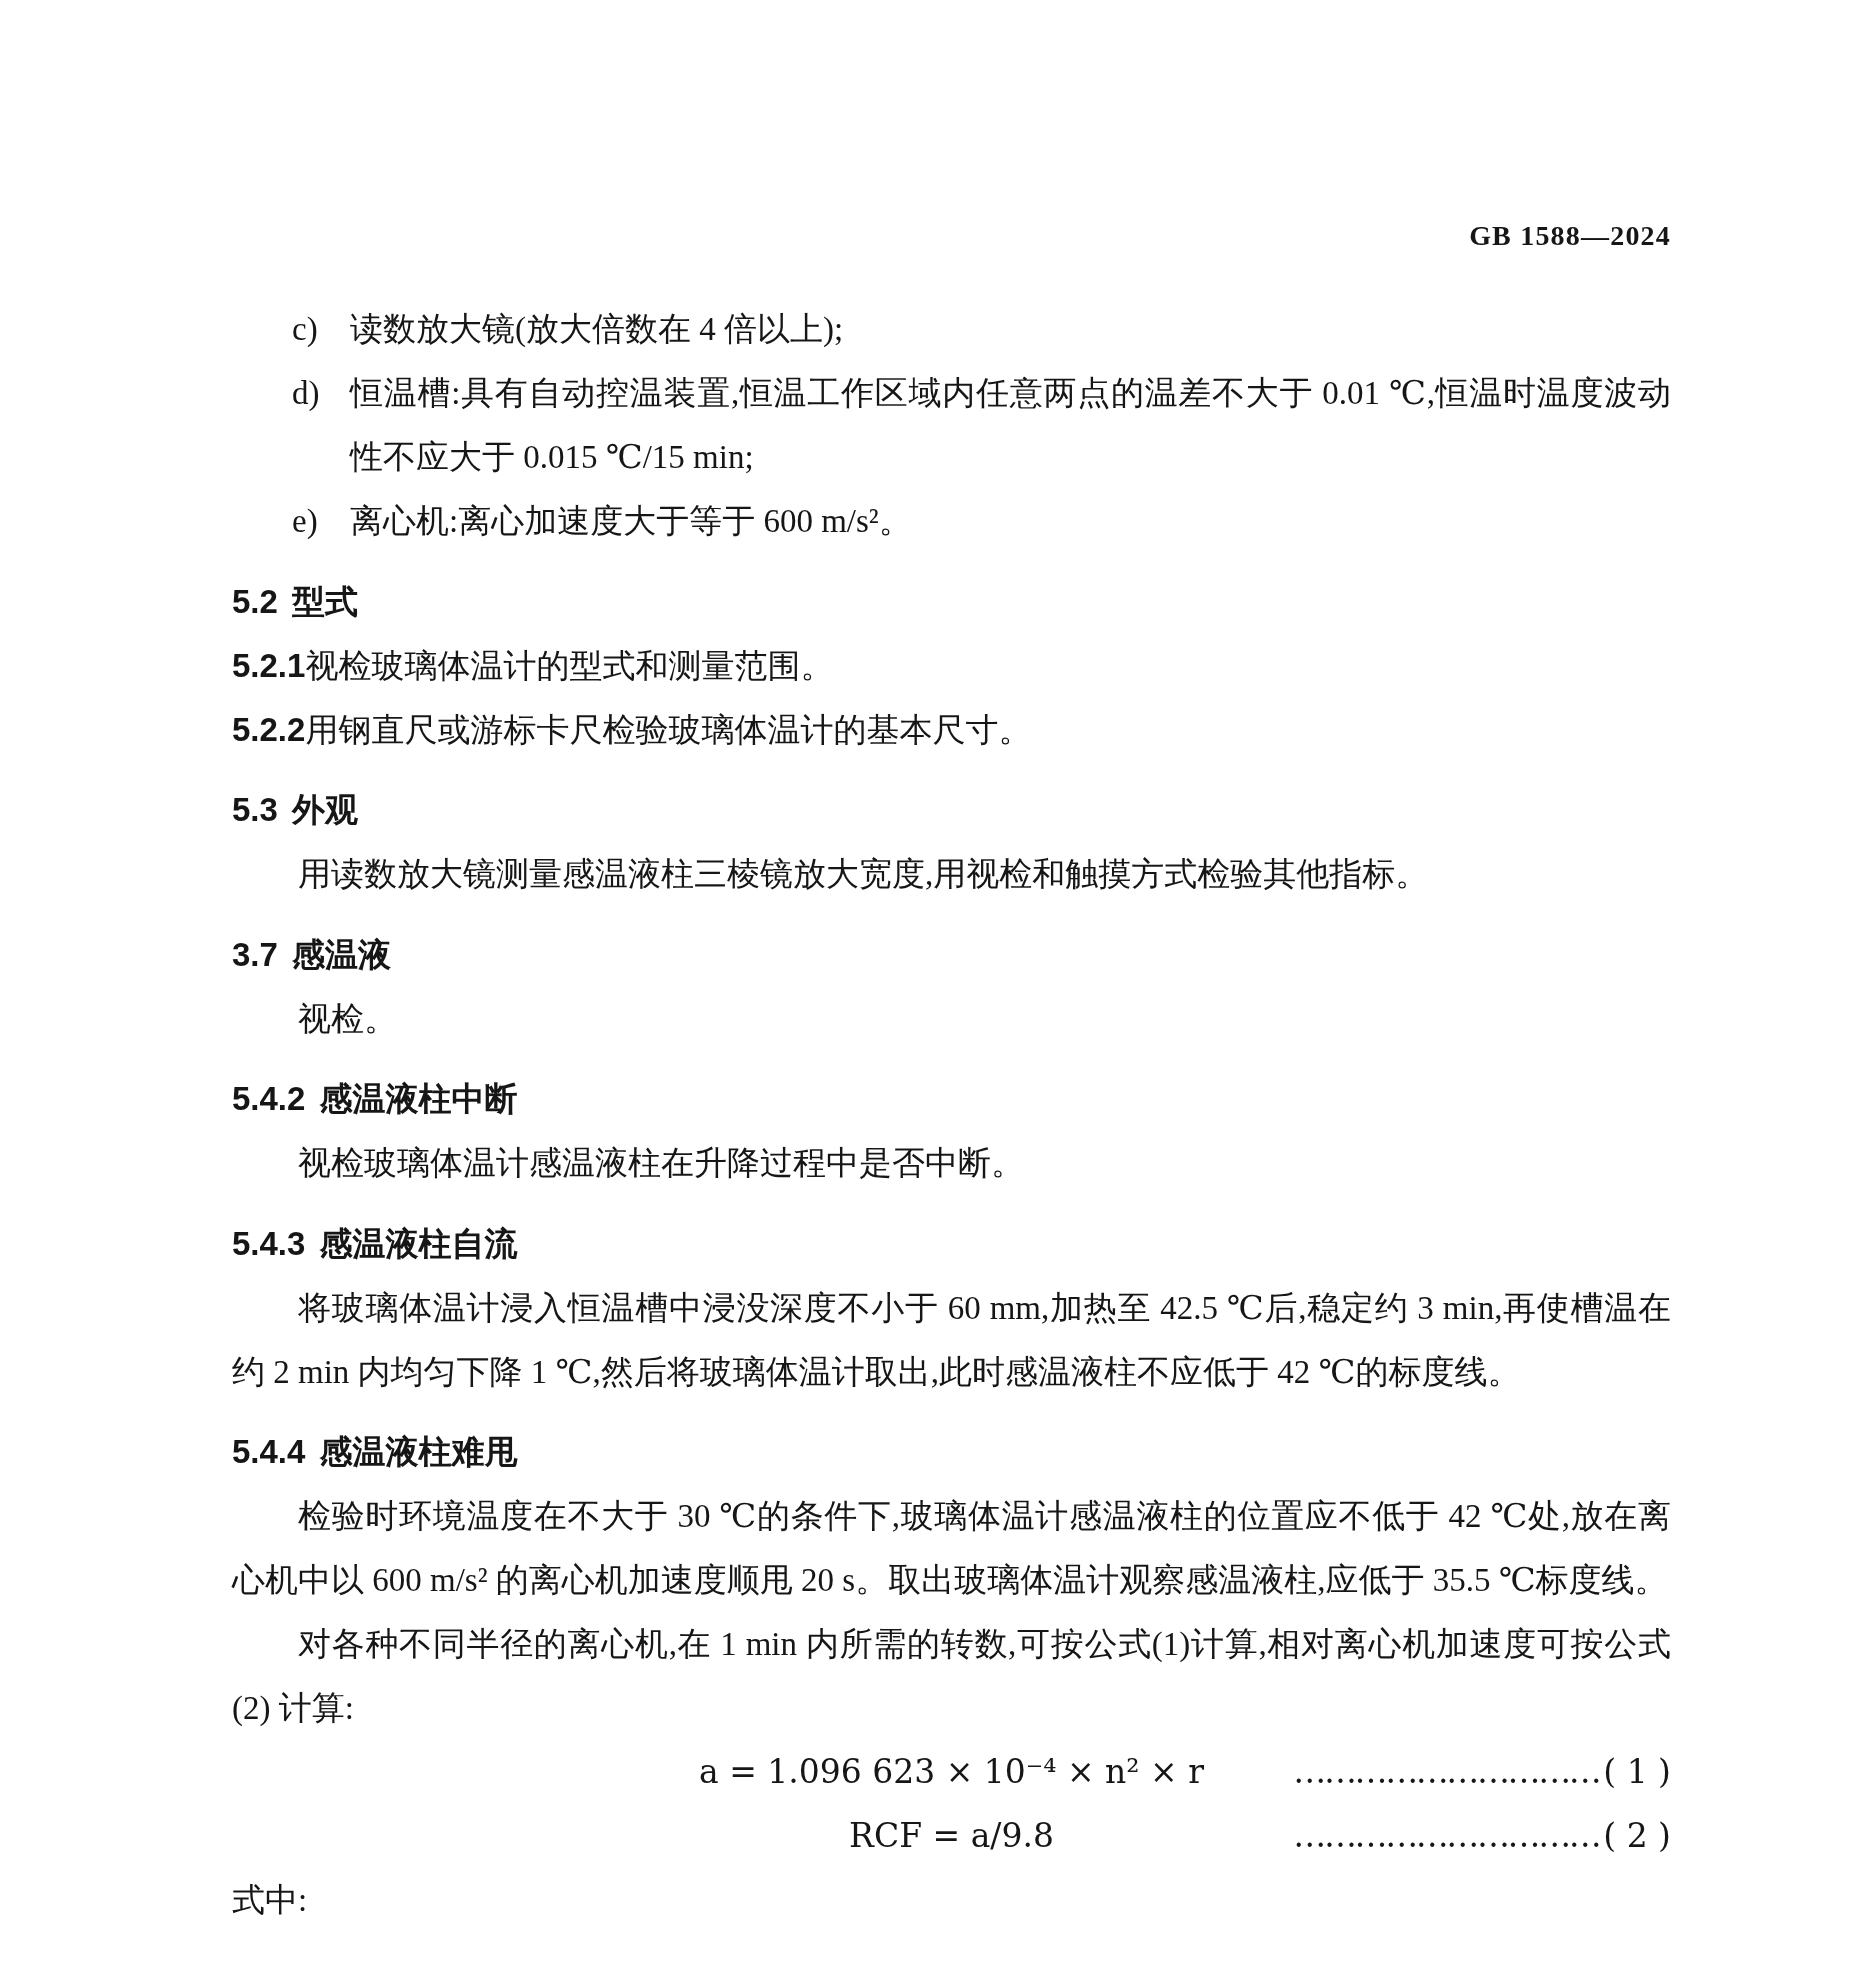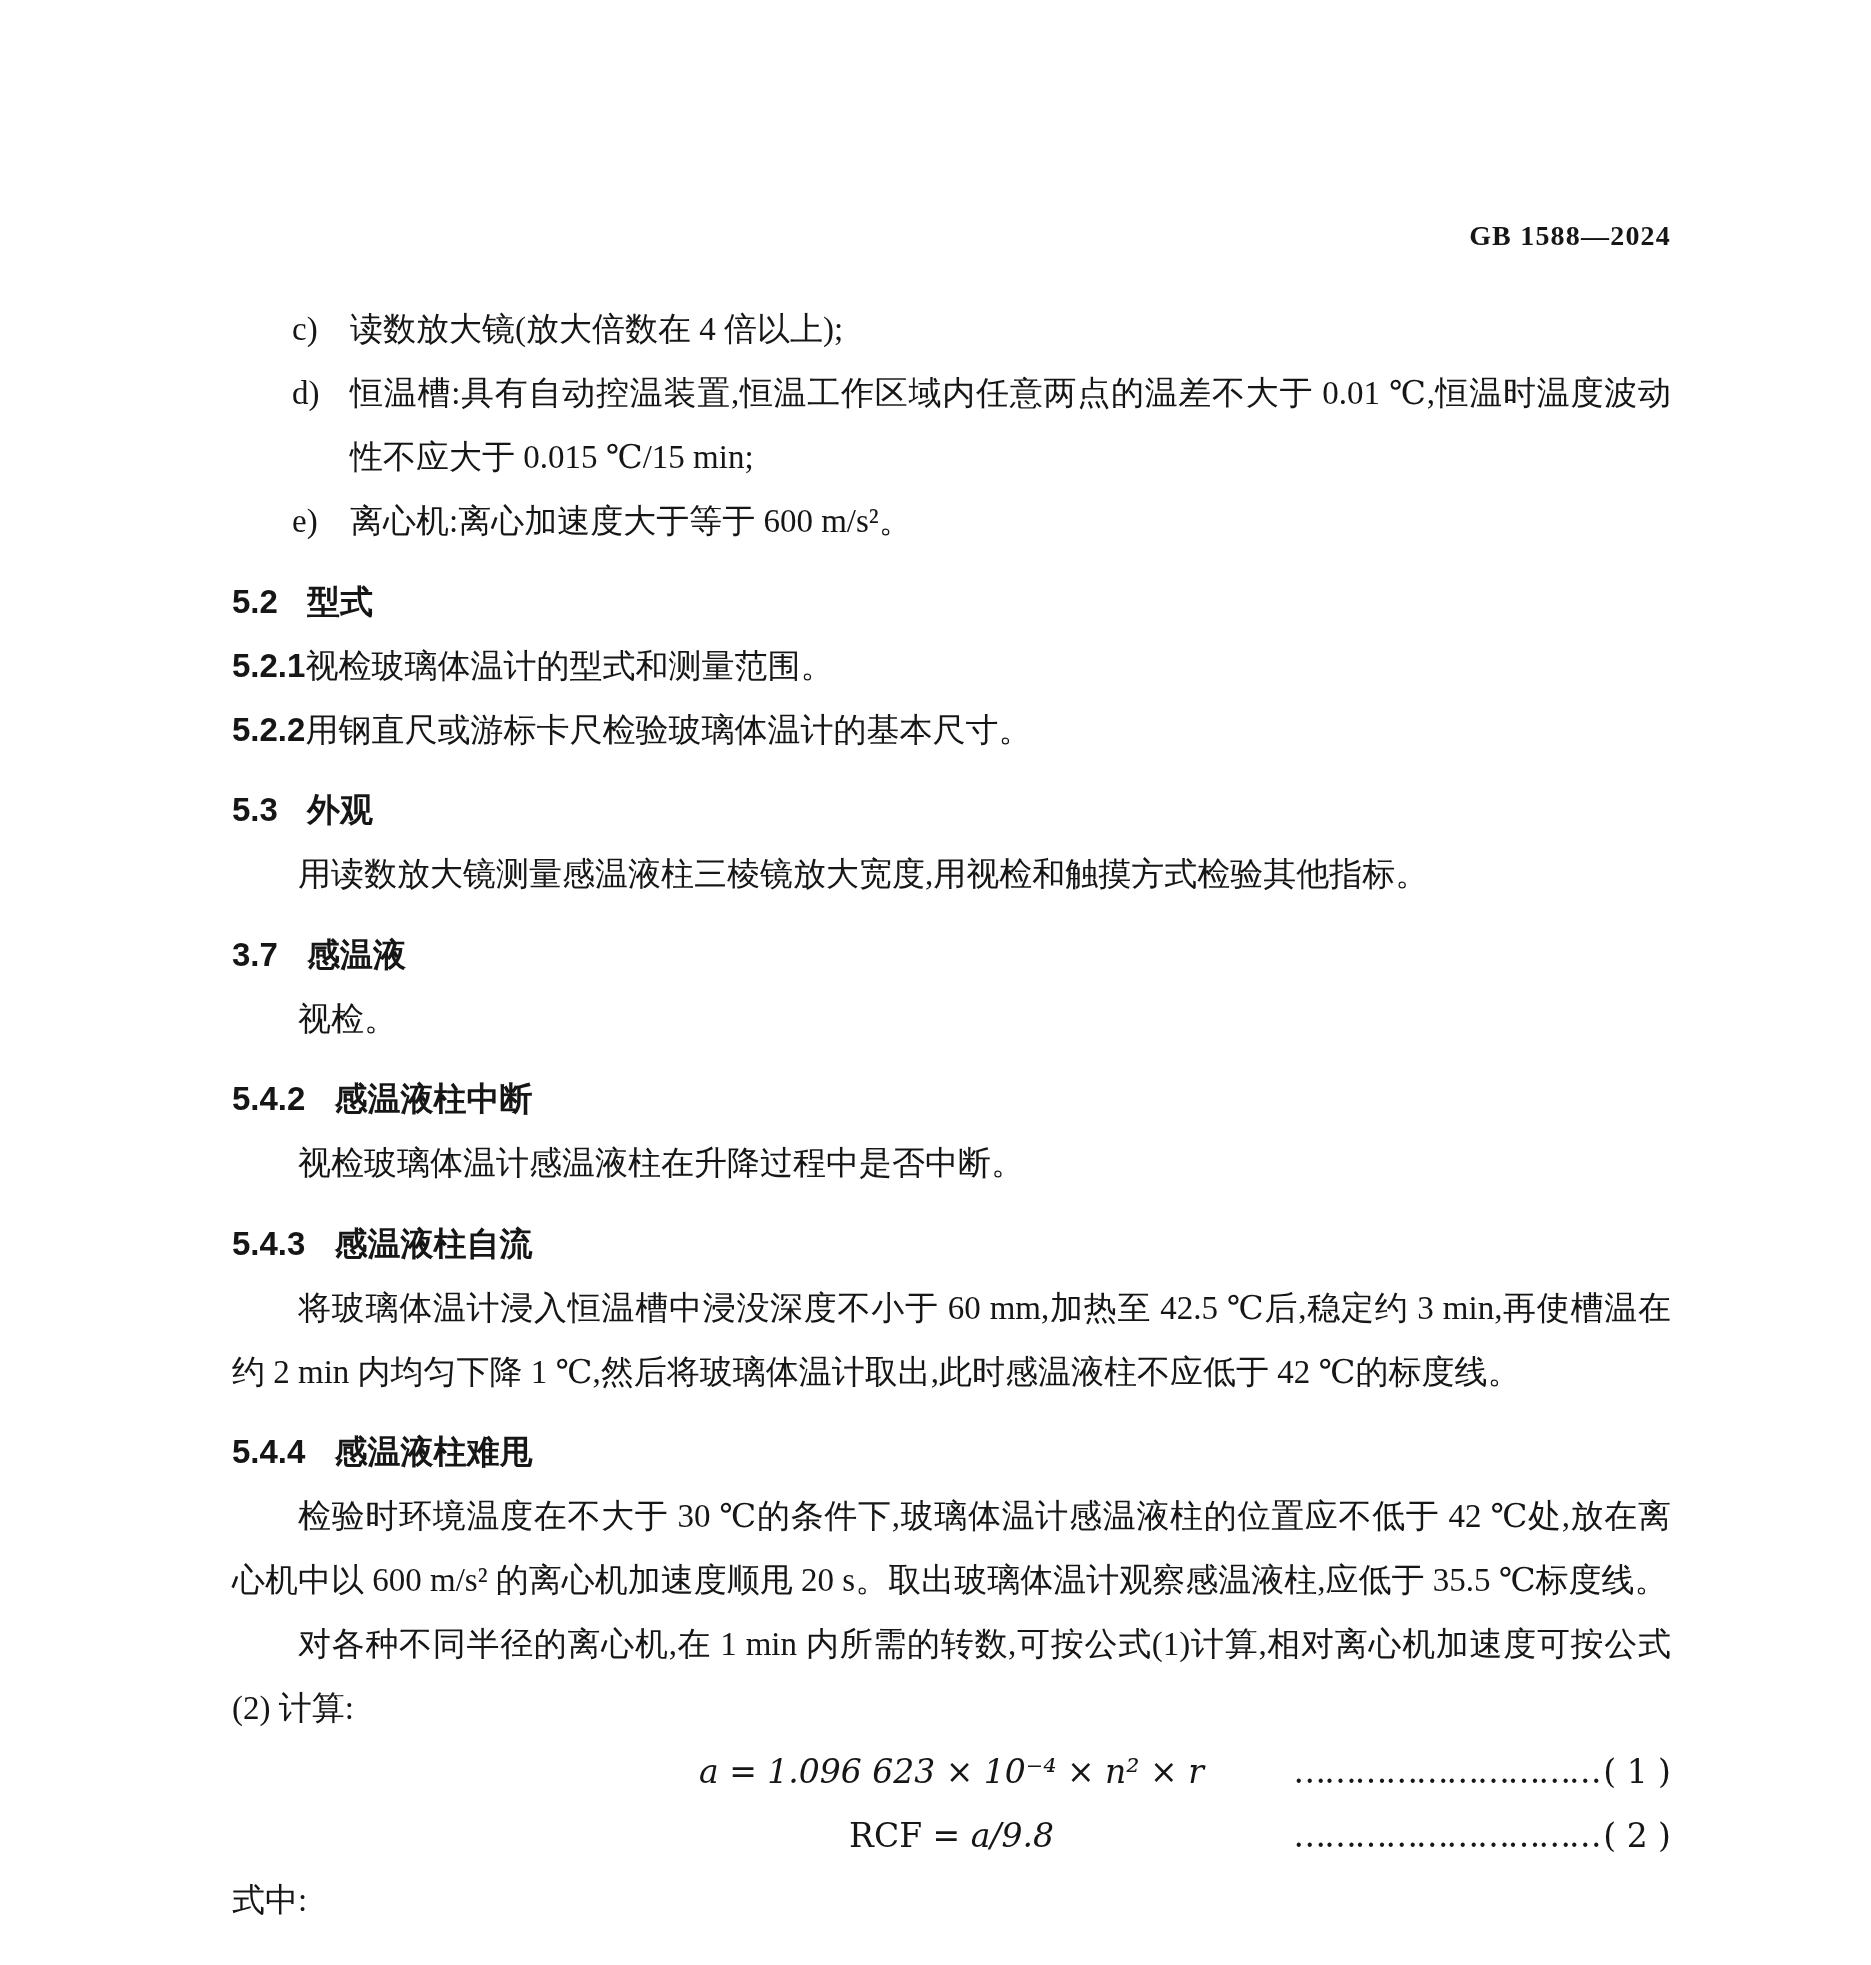--- a/index.html
+++ b/index.html
@@ -32,35 +32,35 @@
   .eq-item{display:flex;}
   .eq-label{flex:0 0 58px;margin-left:60px;}
   .eq-text{flex:1;text-align:justify;}
   
   .sec-h{
     margin-top:16.5px;
     font-family:"Liberation Sans","DejaVu Sans",sans-serif;
     font-weight:bold;
     text-align:left;
   }
-  .sec-h .sec-title{margin-left:29px;}
+  .sec-h .sec-title{margin-left:14px;}
   
   .clause .clause-num{
     font-family:"Liberation Sans","DejaVu Sans",sans-serif;
     font-weight:bold;
   }
   .clause .clause-text{}
   .para{text-indent:66px;text-align:justify;}
   
   .formula-row{
     position:relative;
     text-align:center;
     font-family:"DejaVu Serif","Liberation Serif",serif;
   }
-  .f-expr{font-style:italic;}
+  .f-expr{}
   .f-name{font-style:normal;}
   .f-right{
     position:absolute;right:0;top:0;
     font-style:normal;
     white-space:nowrap;
   }
   .f-leader{letter-spacing:-2.4px;}
   .f-num{margin-left:3.9px;}
   .where-label{text-align:left;}
 </style>

